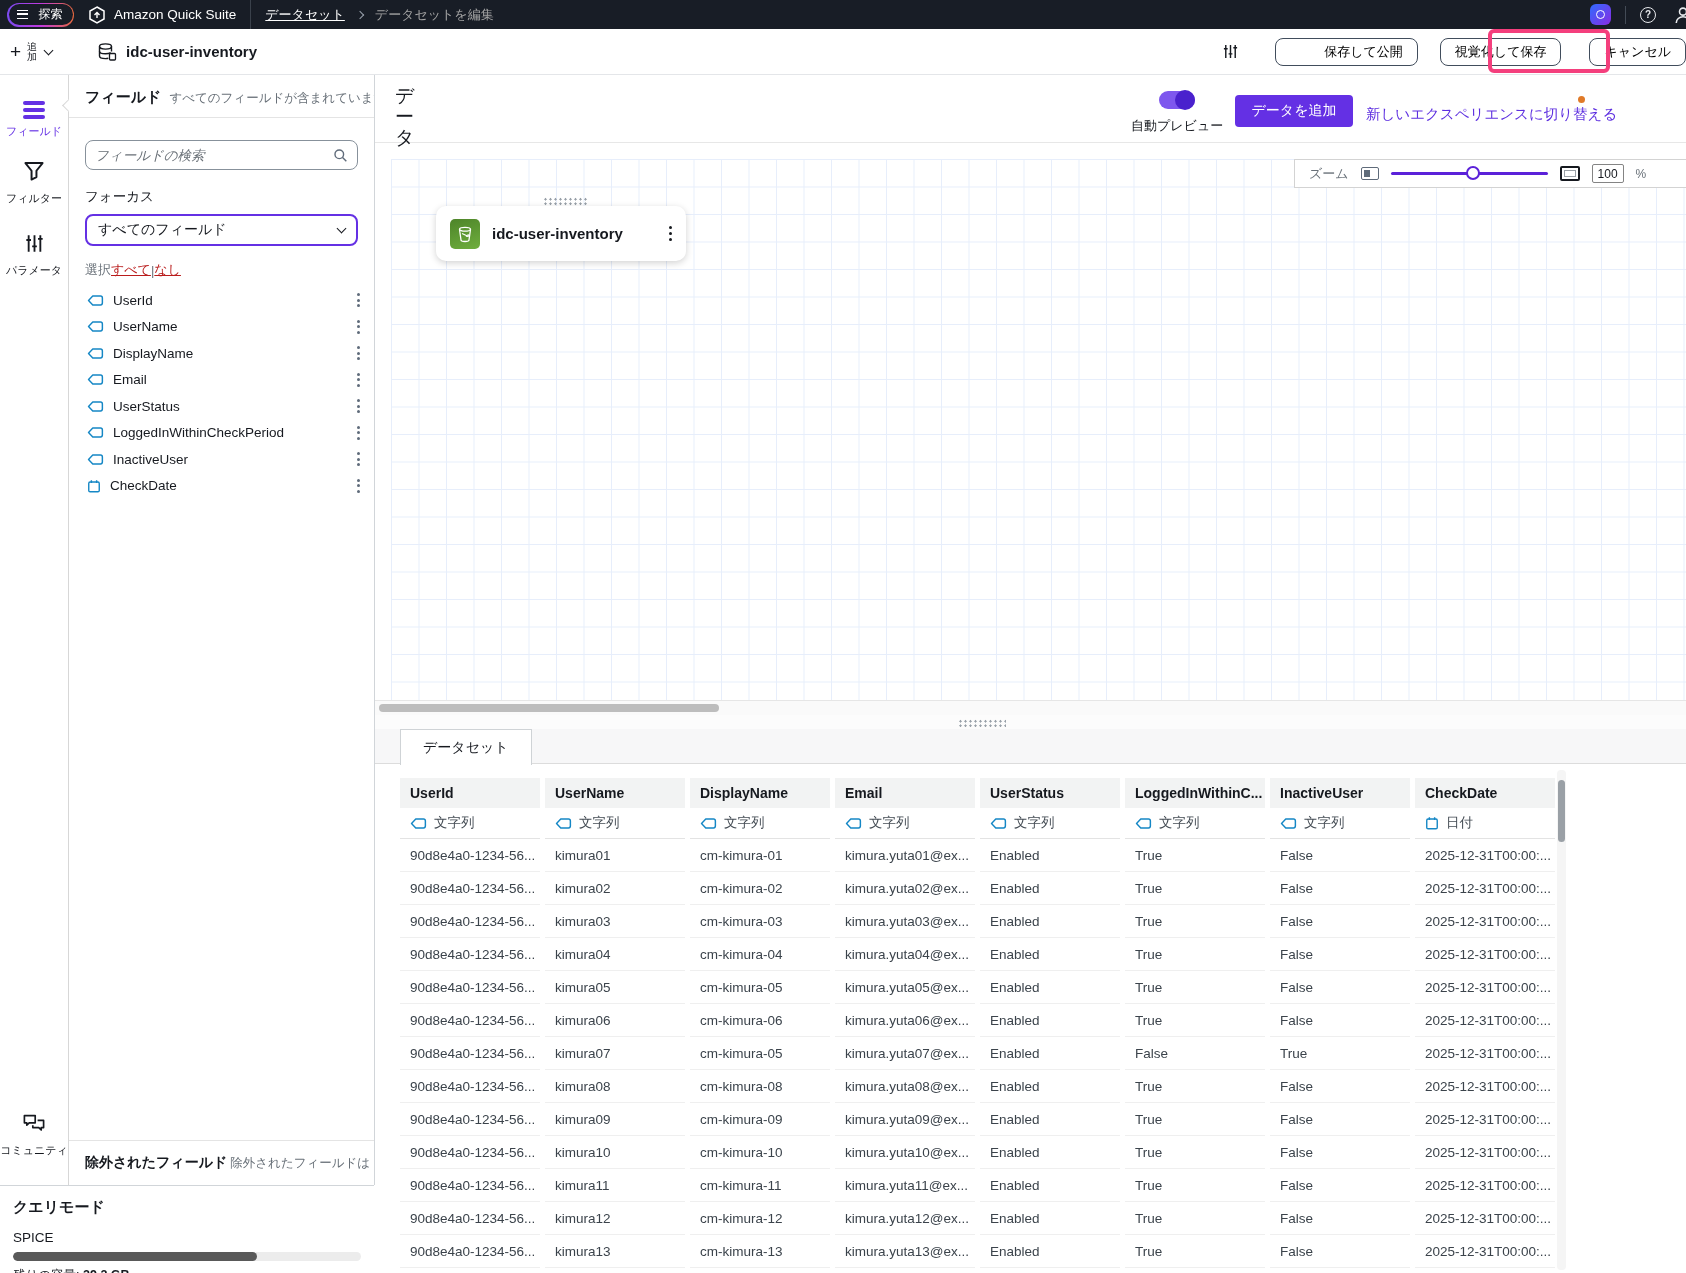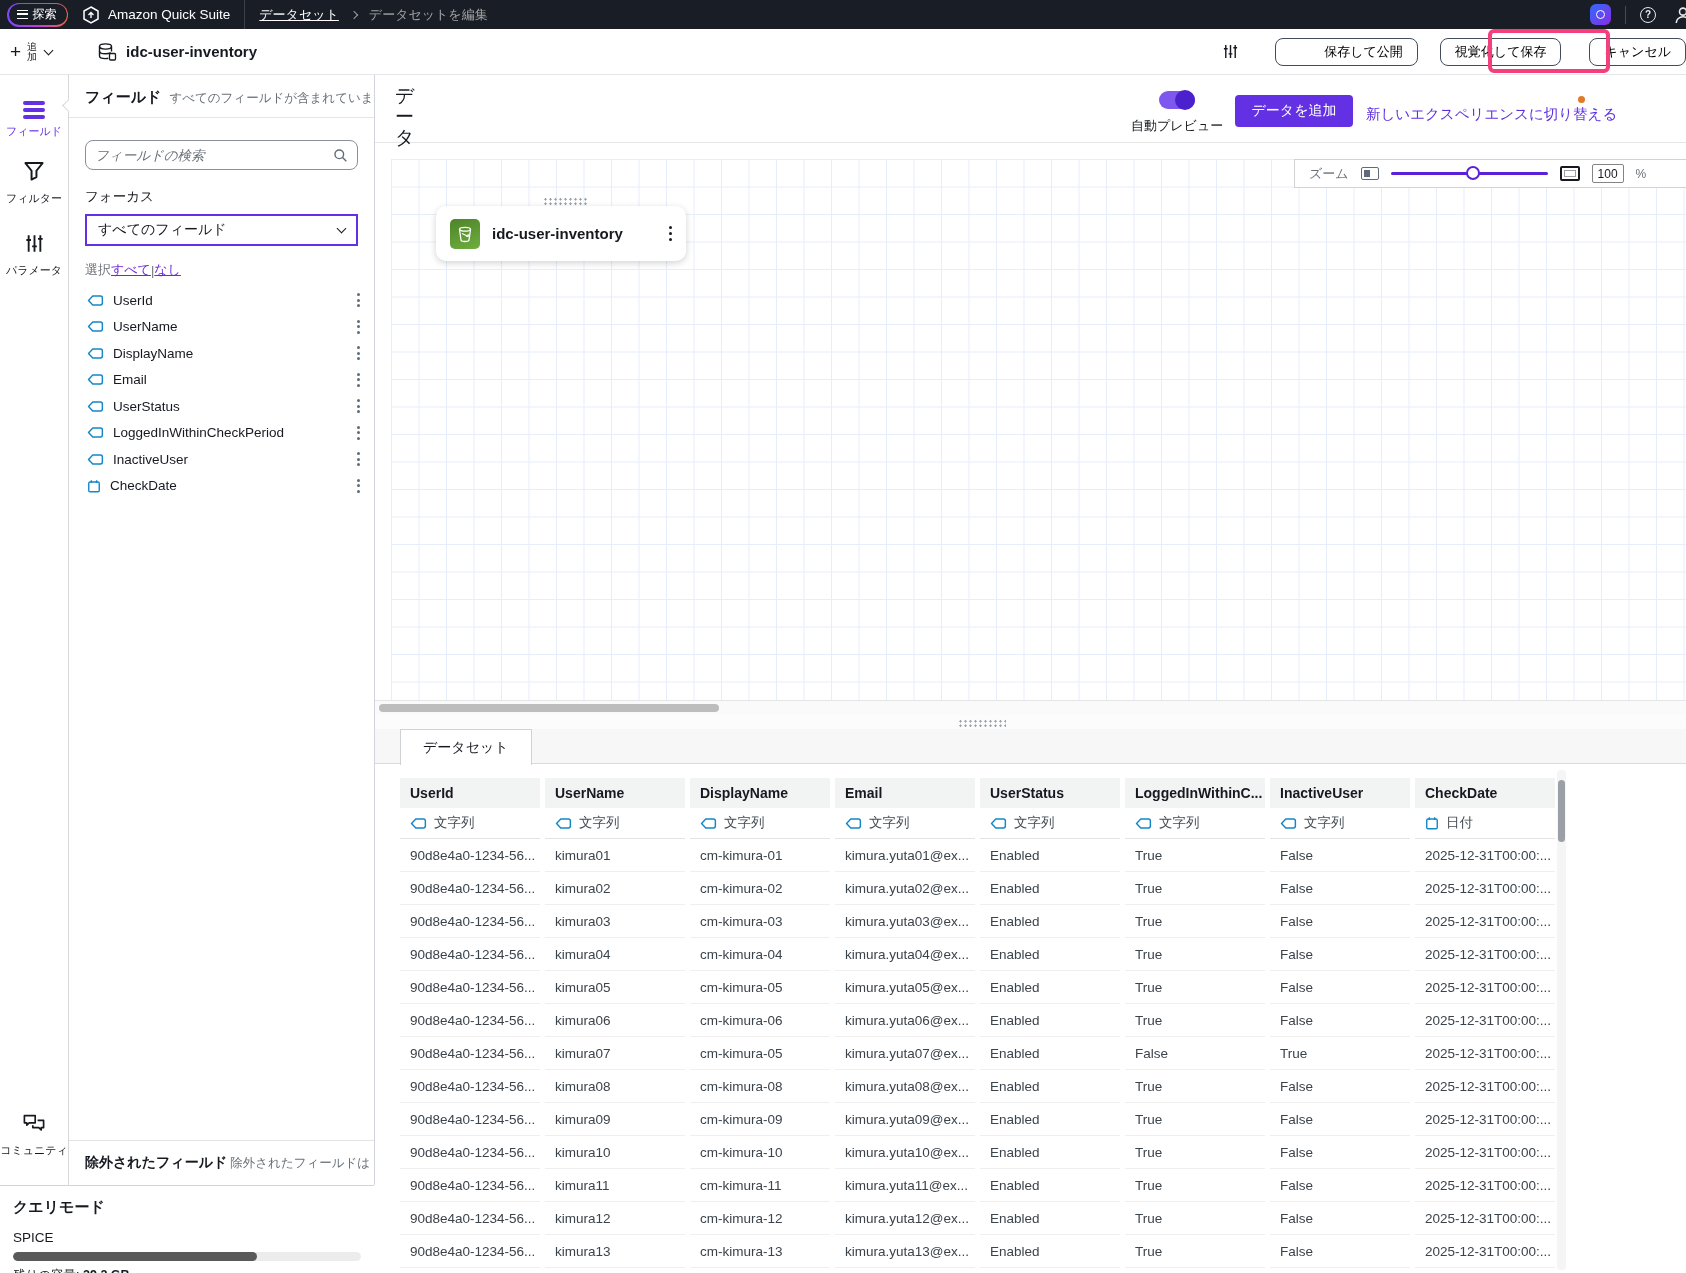--- a/index.html
+++ b/index.html
@@ -3,21 +3,21 @@
 <meta charset="utf-8">
 <style>
   * { margin:0; padding:0; box-sizing:border-box; }
   html,body { width:1686px; height:1273px; }
   body { font-family:"Liberation Sans", sans-serif; color:#16191f; background:#fff; }
   .app { position:relative; width:1686px; height:1273px; overflow:hidden; background:#fff; }
 
   
   .topbar { position:absolute; left:0; top:0; width:1686px; height:29px; background:#181d26; display:flex; align-items:center; }
   .explore-pill { margin-left:7px; padding:1.5px; border-radius:12px; background:linear-gradient(90deg,#7b4bf0,#c03adf,#e8693c); }
-  .explore-inner { display:flex; align-items:center; gap:5px; background:#181d26; border-radius:11px; padding:2px 10px 2px 8px; color:#fff; font-size:12px; }
+  .explore-inner { display:flex; align-items:center; gap:11px; background:#181d26; border-radius:11px; padding:2px 10px 2px 8px; color:#fff; font-size:12px; }
   .hamburger { width:11px; height:9px; border-top:1.5px solid #fff; border-bottom:1.5px solid #fff; position:relative; }
   .hamburger::after { content:''; position:absolute; left:0; top:2.4px; width:11px; height:1.5px; background:#fff; }
   .brand { display:flex; align-items:center; gap:8px; margin-left:14px; color:#fff; font-size:13.5px; font-weight:500; }
   .tb-divider { width:1px; height:29px; background:#3a414b; margin:0 14px; }
   .crumb-link { color:#fff; font-size:13px; text-decoration:underline; }
   .crumb-chev { width:6px; height:6px; border-right:1.5px solid #9aa2ad; border-bottom:1.5px solid #9aa2ad; transform:rotate(-45deg); margin:0 12px; }
   .crumb-cur { color:#a3a3a3; font-size:13px; }
   .topbar-right { margin-left:auto; display:flex; align-items:center; }
   .appicon { width:21px; height:21px; border-radius:6px; background:linear-gradient(135deg,#2f6bff,#8a2be2); display:flex; align-items:center; justify-content:center; }
   .appicon i { width:9px; height:9px; border:1.6px solid #fff; border-radius:50%; display:block; }
@@ -53,24 +53,24 @@
   
   .fields-panel { position:absolute; left:69px; top:75px; width:305px; height:1065px; background:#fff; }
   .panel-vborder { position:absolute; left:374px; top:75px; width:1px; height:1110px; background:#d1d5d9; z-index:2; }
   .fp-header { display:flex; align-items:baseline; gap:8px; padding:13px 0 10px 16px; border-bottom:1px solid #e4e4e4; white-space:nowrap; overflow:hidden; }
   .fp-title { font-size:15px; font-weight:700; }
   .fp-sub { font-size:12.5px; color:#687078; }
   .search-box { margin:22px 16px 0 16px; height:30px; border:1px solid #87919b; border-radius:8px; display:flex; align-items:center; padding:0 9px; }
   .search-box input { border:none; outline:none; flex:1; font-size:13.5px; font-style:italic; color:#16191f; font-family:"Liberation Sans",sans-serif; }
   .search-box input::placeholder { color:#697077; }
   .focus-label { margin:18px 16px 0 16px; font-size:13.5px; }
-  .focus-select { margin:8px 16px 0 16px; height:32px; border:2px solid #6430e4; border-radius:0; display:flex; align-items:center; justify-content:space-between; padding:0 11px; font-size:14px; }
+  .focus-select { margin:8px 16px 0 16px; height:32px; border:2px solid #6430e4; border-radius:8px; display:flex; align-items:center; justify-content:space-between; padding:0 11px; font-size:14px; }
   .select-row { margin:15px 16px 0 16px; font-size:13px; display:flex; align-items:center; }
   .gray { color:#687078; }
-  .plink { color:#6d28d9; text-decoration:underline;text-align:center; }
+  .plink { color:#b91c1c; text-decoration:underline;text-align:center; }
   .sep { color:#687078; }
   .field-list { margin-top:8px; }
   .field-row { height:26.5px; display:flex; align-items:center; padding:0 14px 0 18px; gap:9px; }
   .f-name { font-size:13.5px; flex:1; }
   .dotscol { display:flex; flex-direction:column; gap:2.5px; }
   .dotscol i { width:3px; height:3px; border-radius:50%; background:#5f6b7a; display:block; }
 
   .excluded { position:absolute; left:69px; top:1140px; width:305px; height:45px; border-top:1px solid #e4e4e4; background:#fff; display:flex; align-items:center; gap:3px; padding-left:16px; white-space:nowrap; overflow:hidden; }
   .exc-title { font-size:14px; font-weight:700; }
   .exc-sub { font-size:12.5px; color:#687078; }

